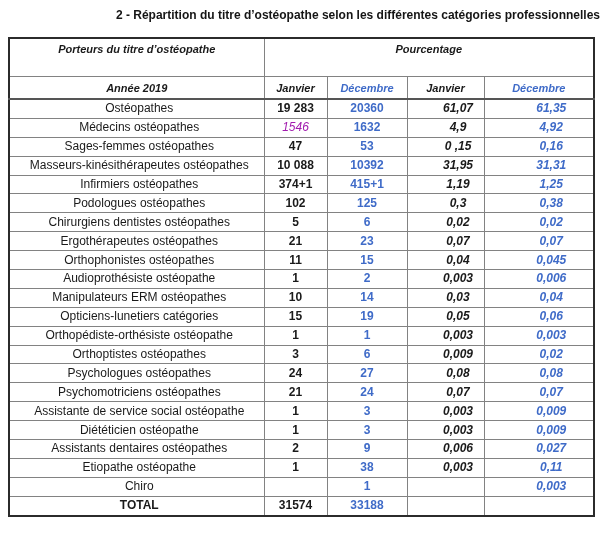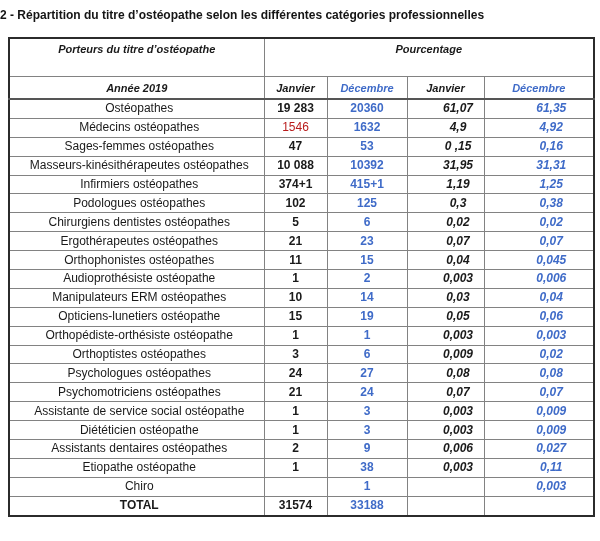--- a/index.html
+++ b/index.html
@@ -5,21 +5,21 @@
   html, body {
     margin: 0;
     padding: 0;
     width: 600px;
     height: 541px;
     background: #ffffff;
     font-family: "Liberation Sans", sans-serif;
   }
   .page { position: relative; width: 600px; height: 541px; background:#ffffff; }
   .title {
-    text-align: left;
+    text-align: right;
     font-weight: bold;
     font-size: 12px;
     color: #151515;
     padding-top: 8px;
     white-space: nowrap;
   }
   table.main {
     position: absolute;
     left: 8px;
     top: 37px;
@@ -49,21 +49,21 @@
     vertical-align: middle;
     border-bottom: 2px solid #555555;
     margin-left: 32px;
   }
   th.blue { color: var(--accent, #3f6bc8); }
   tbody td { height: 17.9px; vertical-align: middle; line-height: 17px; }
   td.label { text-align: center; padding-left: 5px; font-weight: normal; }
   td.num { text-align: center; font-weight: bold; }
   td.jan-pct, td.dec-pct { font-style: italic; padding-left: 25px; }
   td.dec-count, td.dec-pct { color: var(--accent, #3f6bc8); }
-  td.light { font-weight: normal; color: #b91c1c; }
+  td.light { font-weight: normal; color: #a21caf; font-style: italic; }
   tr.total-row td { font-style: normal; font-weight: bold; }
 </style>
 </head>
 <body>
 
 <div class="page">
   <div class="title">2 - Répartition du titre d’ostéopathe selon les différentes catégories professionnelles</div>
 
   <table class="main">
     <colgroup>
@@ -158,21 +158,21 @@
           <td class="num dec-pct">0,006</td>
         </tr>
         <tr>
           <td class="label">Manipulateurs ERM ostéopathes</td>
           <td class="num jan-count">10</td>
           <td class="num dec-count">14</td>
           <td class="num jan-pct">0,03</td>
           <td class="num dec-pct">0,04</td>
         </tr>
         <tr>
-          <td class="label">Opticiens-lunetiers ostéopathe</td>
+          <td class="label">Opticiens-lunetiers catégories</td>
           <td class="num jan-count">15</td>
           <td class="num dec-count">19</td>
           <td class="num jan-pct">0,05</td>
           <td class="num dec-pct">0,06</td>
         </tr>
         <tr>
           <td class="label">Orthopédiste-orthésiste ostéopathe</td>
           <td class="num jan-count">1</td>
           <td class="num dec-count">1</td>
           <td class="num jan-pct">0,003</td>

